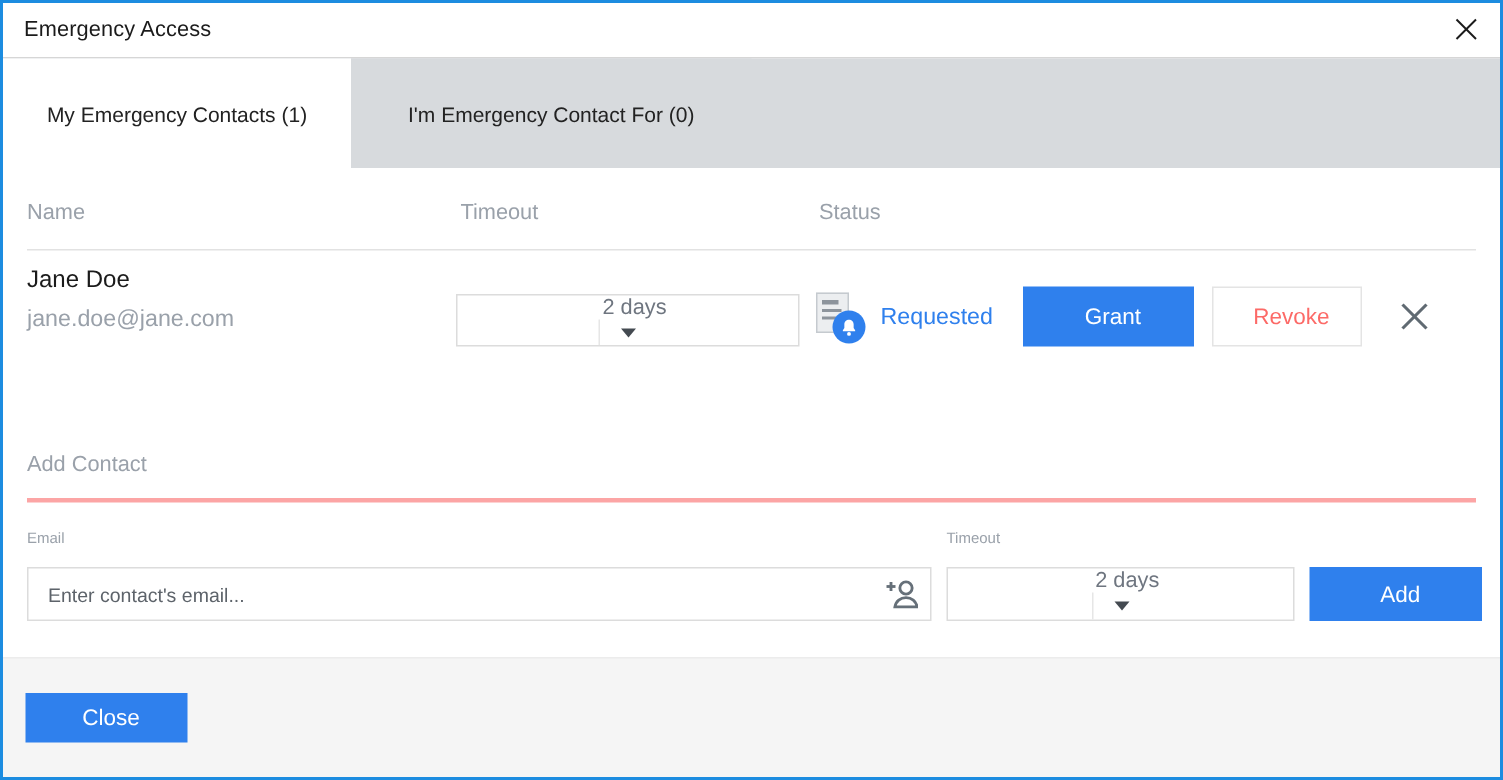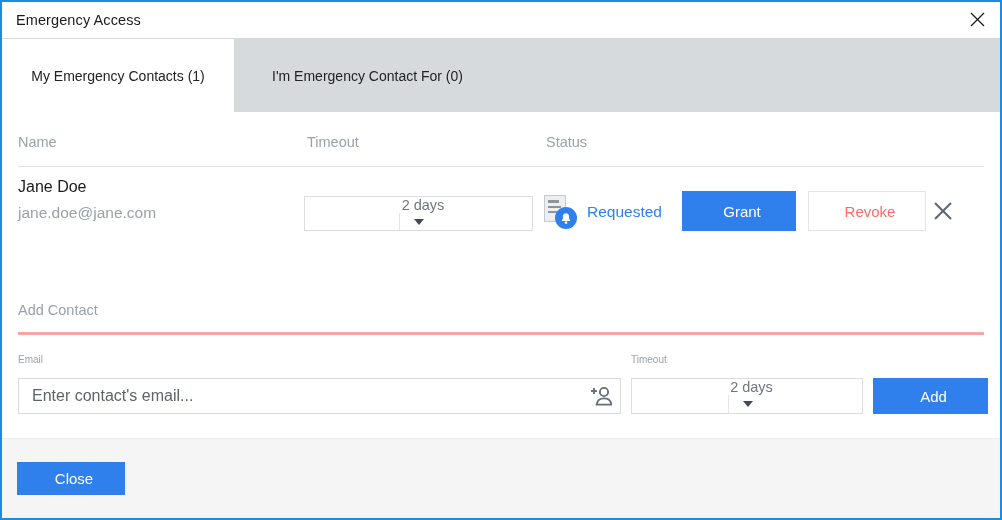--- a/index.html
+++ b/index.html
@@ -223,21 +223,21 @@
     background: #2f80ed;
     color: #ffffff;
   }
   .btn-outline-danger {
     background: #ffffff;
     color: #fc6a67;
     border: 1px solid #e4e4e4;
   }
 
   .btn-grant  { position: absolute; left: 664px; top: 13px; width: 114px; height: 40px; }
-  .btn-revoke { position: absolute; left: 790px; top: 13px; width: 118px; height: 40px; }
+  .btn-revoke { position: absolute; left: 790px; top: 13px; width: 100px; height: 40px; }
   .row-remove {
     position: absolute;
     left: 910px; top: 18px;
     width: 30px; height: 30px;
     display: flex;
     align-items: center;
     justify-content: center;
     cursor: pointer;
   }
 
@@ -269,21 +269,21 @@
     background: #ffffff;
     display: flex;
     align-items: center;
   }
   .email-input {
     flex: 1;
     border: none;
     outline: none;
     background: transparent;
     font-family: inherit;
-    font-size: 16px;
+    font-size: 13px;
     color: #3a3f45;
     padding-left: 13px;
   }
   .email-input::placeholder { color: #5d636a; opacity: 1; }
   .adduser-icon {
     width: 38px;
     display: flex;
     align-items: center;
     justify-content: center;
     cursor: pointer;

